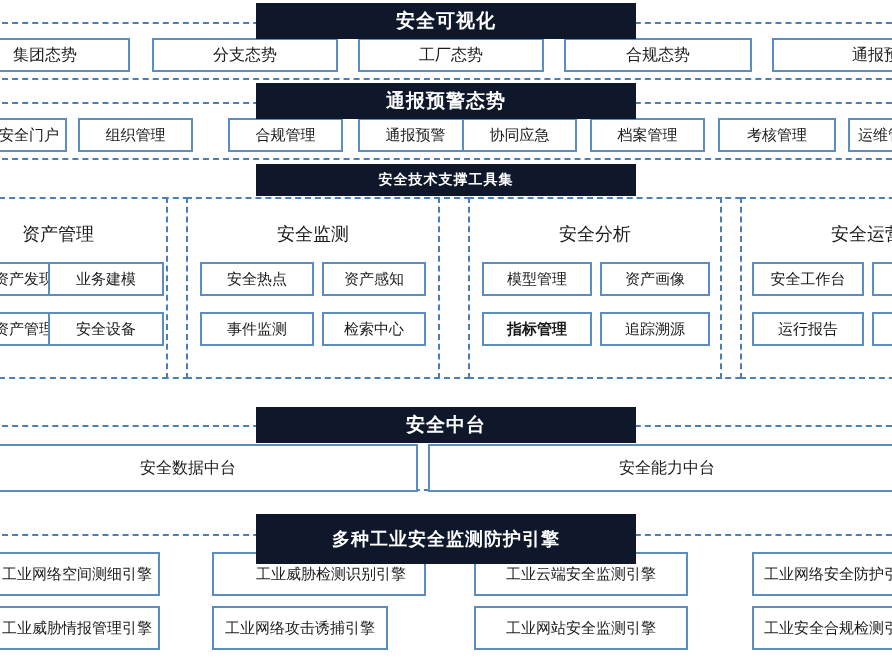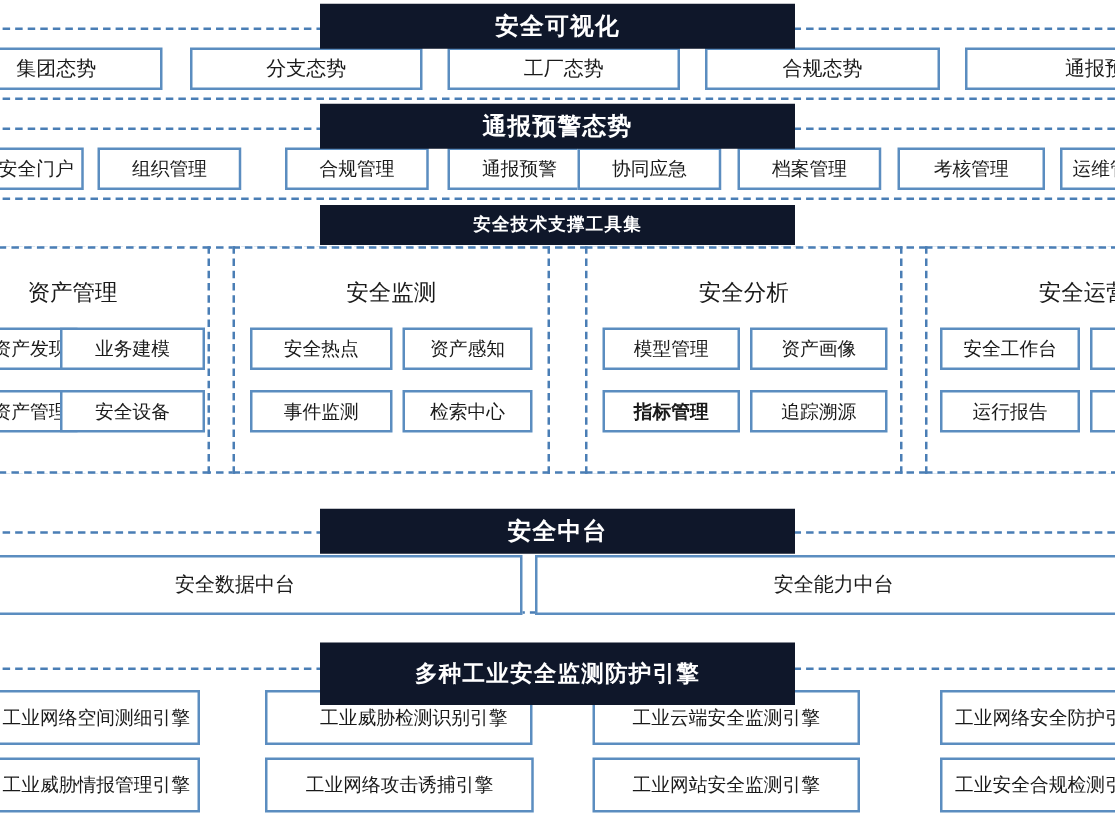--- a/index.html
+++ b/index.html
@@ -137,15 +137,15 @@
 
 <div class="dashbox" id="layer5-box"></div>
 <div class="banner" id="layer5-banner">多种工业安全监测防护引擎</div>
 
 <div class="cell l5cell l5cellA" style="left:-28px;width:188px;justify-content:flex-end;padding-right:6px;">工业网络空间测细引擎</div>
 <div class="cell l5cell l5cellA" style="left:212px;width:214px;padding-left:24px;">工业威胁检测识别引擎</div>
 <div class="cell l5cell l5cellA" style="left:474px;width:214px;">工业云端安全监测引擎</div>
 <div class="cell l5cell l5cellA" style="left:752px;width:214px;justify-content:flex-start;padding-left:10px;">工业网络安全防护引擎</div>
 
 <div class="cell l5cell l5cellB" style="left:-28px;width:188px;justify-content:flex-end;padding-right:6px;">工业威胁情报管理引擎</div>
-<div class="cell l5cell l5cellB" style="left:212px;width:215px;">工业网络攻击诱捕引擎</div>
+<div class="cell l5cell l5cellB" style="left:212px;width:176px;">工业网络攻击诱捕引擎</div>
 <div class="cell l5cell l5cellB" style="left:474px;width:214px;">工业网站安全监测引擎</div>
 <div class="cell l5cell l5cellB" style="left:752px;width:214px;justify-content:flex-start;padding-left:10px;">工业安全合规检测引擎</div>
 
 </body></html>

